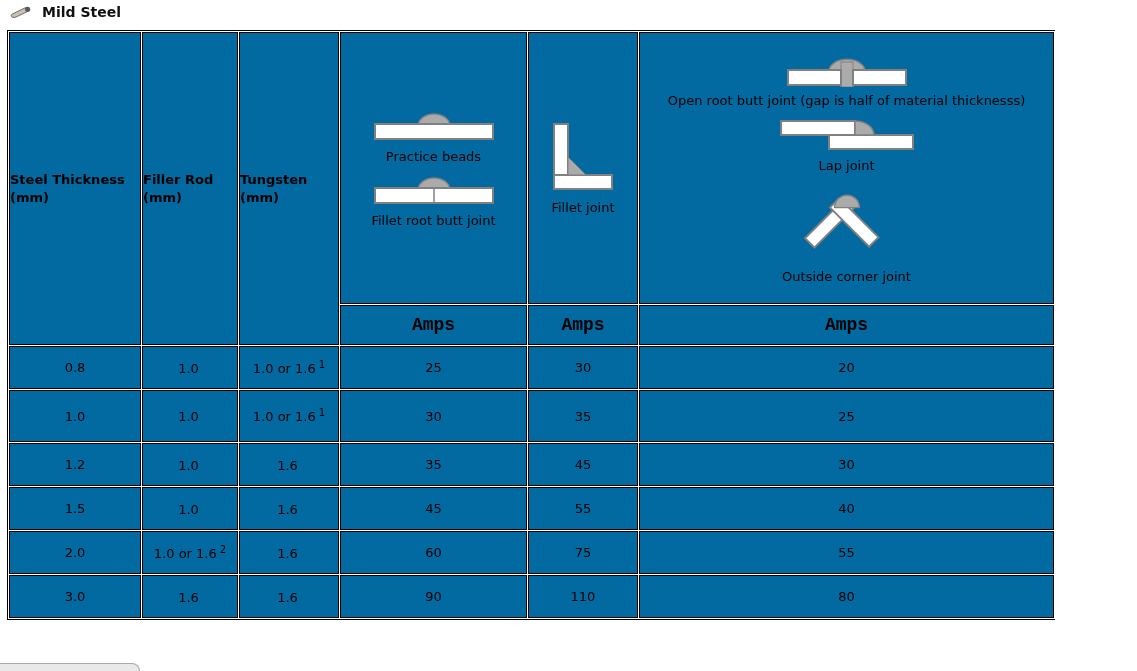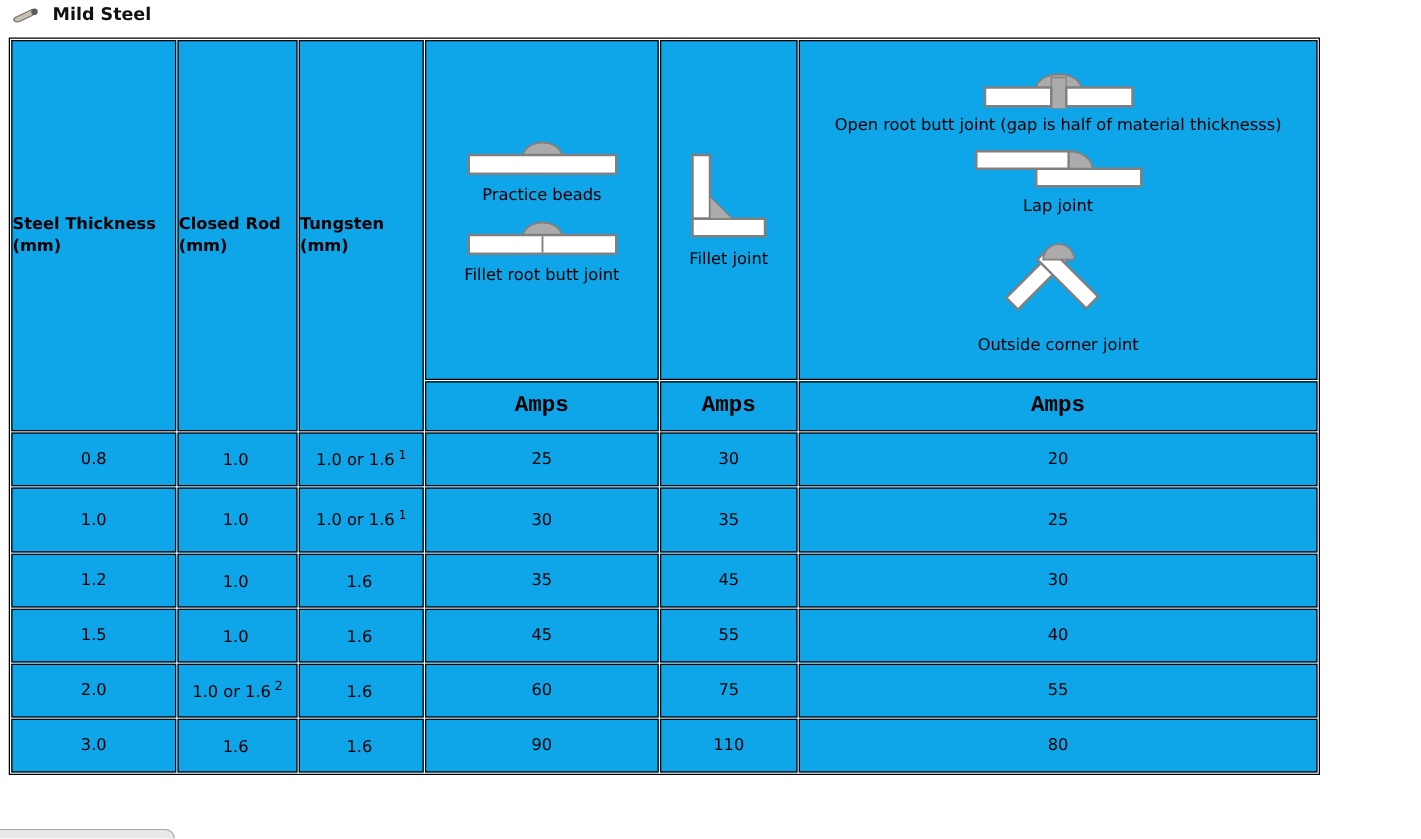--- a/index.html
+++ b/index.html
@@ -1,30 +1,30 @@
 <!DOCTYPE html>
 <html><head>
 <meta charset="utf-8">
 <style>
   html,body{margin:0;padding:0;background:#fff;}
   .page{
-    position:relative;width:1136px;height:671px;overflow:hidden;background:#fff;
+    position:relative;width:1055px;height:671px;overflow:hidden;background:#fff;
     font-family:"DejaVu Sans","Liberation Sans",sans-serif;font-size:13px;color:#000;
   }
   
   .title-bar{position:absolute;left:9px;top:4px;display:flex;align-items:center;gap:9px;}
   .title-text{font-weight:bold;font-size:14px;color:#111;}
   .torch-icon{display:inline-block;line-height:0;}
   
   table.spec{
     position:absolute;left:7px;top:30px;width:1049px;
     border:1px solid #000;border-collapse:separate;border-spacing:1px;
     table-layout:fixed;background:#fff;
   }
-  table.spec td{border:1px solid #000;background:#0ea5e9;vertical-align:middle;padding:0;}
+  table.spec td{border:1px solid #000;background:#0369a1;vertical-align:middle;padding:0;}
   td.hdr{font-weight:bold;text-align:left;padding:4px 6px 4px 9px;line-height:1.35;margin-left:14px;}
   td.amps{font-weight:bold;text-align:center;height:38px;font-size:18px;font-family:Liberation Mono, monospace;}
   td.val{text-align:center;height:41px;}
   sup.note{font-size:10px;margin-left:3px;}
   .diag-cell{vertical-align:middle;}
   .diag-stack{display:flex;flex-direction:column;align-items:center;justify-content:center;gap:8px;height:270px;}
   .diag-stack.wide{gap:6px;}
   .diag-label{font-size:13px;color:#000;white-space:nowrap;}
   .diag{line-height:0;}
   
@@ -58,21 +58,21 @@
       <col style="width:132px">
         <col style="width:96px">
         <col style="width:100px">
       <col style="width:187px">
         <col style="width:110px">
         <col>
     </colgroup>
     <tbody>
       <tr>
         <td class="hdr" rowspan="2">Steel Thickness (mm)</td>
-        <td class="hdr" rowspan="2">Closed Rod (mm)</td>
+        <td class="hdr" rowspan="2">Filler Rod (mm)</td>
         <td class="hdr" rowspan="2">Tungsten (mm)</td>
 
         <td class="diag-cell">
           <div class="diag-stack">
             <span class="diag">
               <svg width="124" height="33" viewBox="0 0 124 33">
                 <path d="M46 18 A 16 12 0 0 1 78 18 Z" fill="#ababab" stroke="#808080" stroke-width="1.5"></path>
                 <rect x="3" y="16" width="118" height="15" fill="#fff" stroke="#808080" stroke-width="2"></rect>
               </svg>
             </span>

